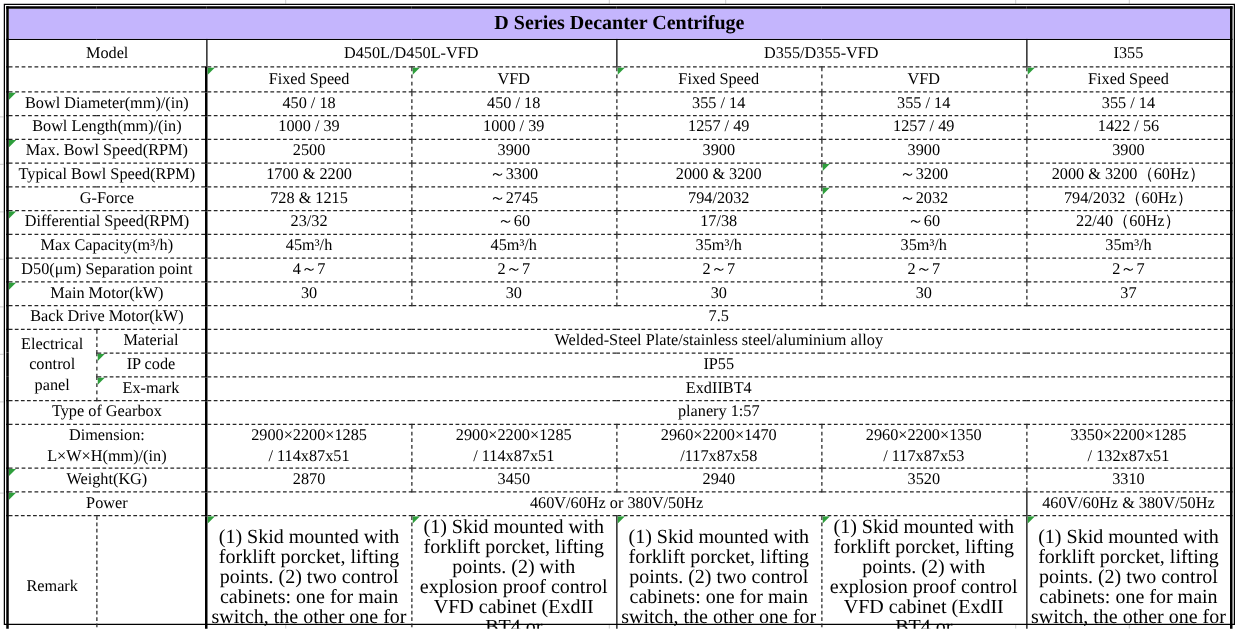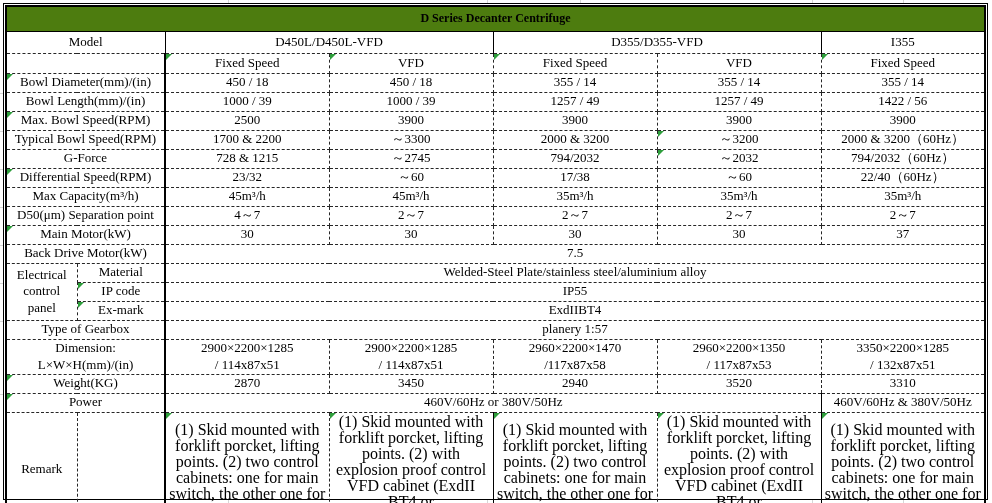--- a/index.html
+++ b/index.html
@@ -22,21 +22,21 @@
     padding: 0 2px; position: relative;
     overflow: hidden; line-height: 1.25;
   }
   tr.r-title  { height: 25px; }
   tr.r-model  { height: 22px; }
   tr.r-type   { height: 20px; }
   tr.r-std    { height: 19px; }
   tr.r-dim    { height: 35px; font-family: Liberation Serif, serif; }
   tr.r-rem    { height: 84px; }
   td.title-cell {
-    background: #4d7c0f; font-weight: bold; font-size: 12px;
+    background: #c4b5fd; font-weight: bold; font-size: 16px;
     border: 1px solid #000;
   }
   td.lbl      { border-right: 2px solid #000; }
   td.lblA     { border-right: 1px dashed #262626; }
   td.lblB     { border-right: 2px solid #000; margin-top: 32px; }
   td.solid-l  { border-left: 1.5px solid #000; }
   tr.r-model td { border-left: 1.5px solid #000; border-right: 1.5px solid #000; }
   tr.r-model td.lbl { border-left: none; }
   td.rem { font-size: 16px; line-height: 16px; padding: 1px 3px; }
   .dim2 { font-size: 13px; }

